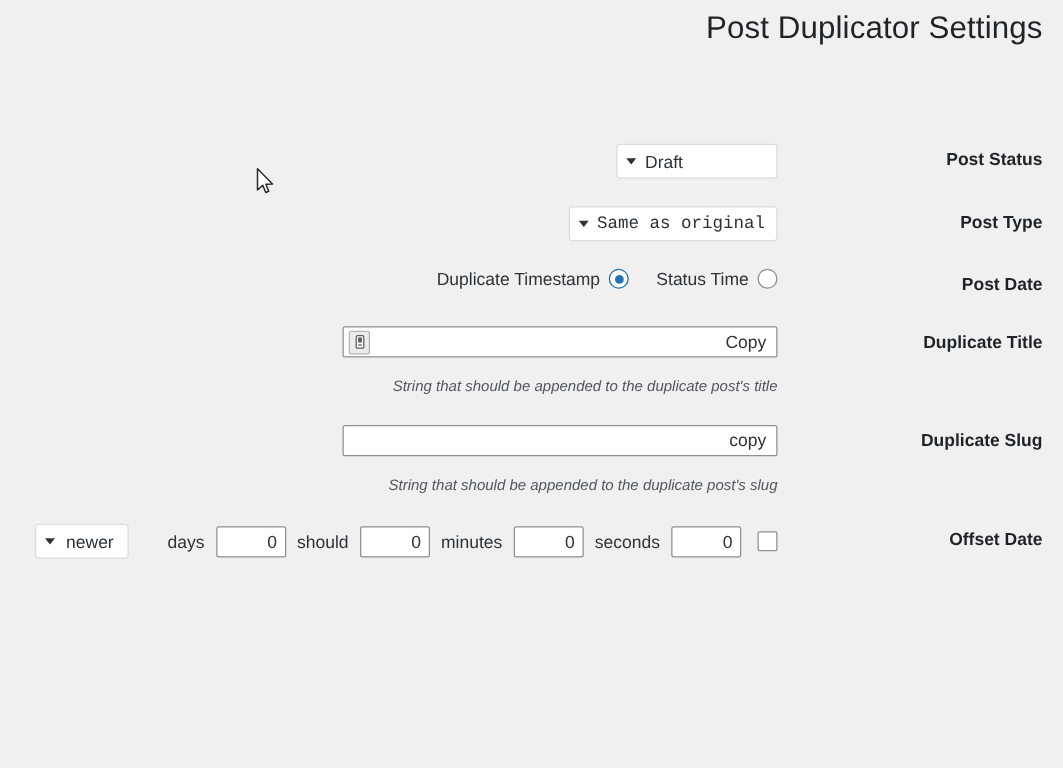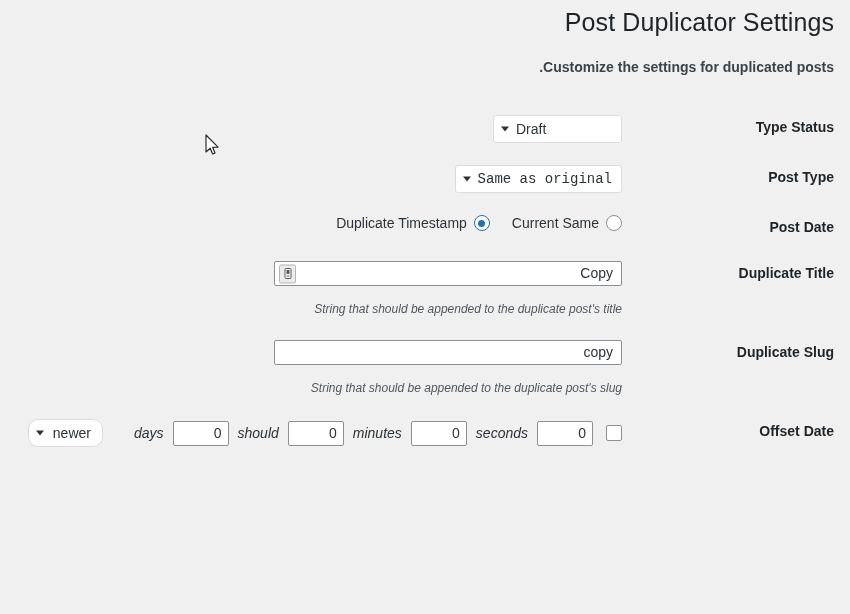--- a/index.html
+++ b/index.html
@@ -238,47 +238,45 @@
     line-height: 23px;
     padding: 0 6px;
     flex: 0 0 auto;
   }
   .unit {
     font-size: 14px;
     color: #2c3338;
     padding: 0 9px;
     white-space: nowrap;
     flex: 0 0 auto;
-    font-style: italic;
-  }
-  .offset-select-gap { margin-right: 22px; border-radius: 10px; }
+  }
+  .offset-select-gap { margin-right: 22px; }
 
   
   .cursor {
     position: absolute;
     left: 204px;
     top: 134px;
     width: 16px;
     height: 24px;
     pointer-events: none;
   }
 </style>
 </head>
 <body>
 
 <div class="page">
 
   <h1 class="page-title">Post Duplicator Settings</h1>
-  <div class="page-subtitle">.Customize the settings for duplicated posts</div>
 
   <table class="form-table">
     <tbody>
 
       <tr>
-        <th>Type Status</th>
+        <th>Post Status</th>
         <td>
           <div class="field-wrap">
             <div class="wp-select select-status">
               <span class="caret"></span>
               <span>Draft</span>
             </div>
           </div>
         </td>
       </tr>
 
@@ -293,21 +291,21 @@
           </div>
         </td>
       </tr>
 
       <tr>
         <th>Post Date</th>
         <td>
           <div class="radio-group">
             <div class="radio-item">
               <span class="radio-box"></span>
-              <span class="radio-label">Current Same</span>
+              <span class="radio-label">Status Time</span>
             </div>
             <div class="radio-item">
               <span class="radio-box checked"></span>
               <span class="radio-label">Duplicate Timestamp</span>
             </div>
           </div>
         </td>
       </tr>
 
       <tr>

